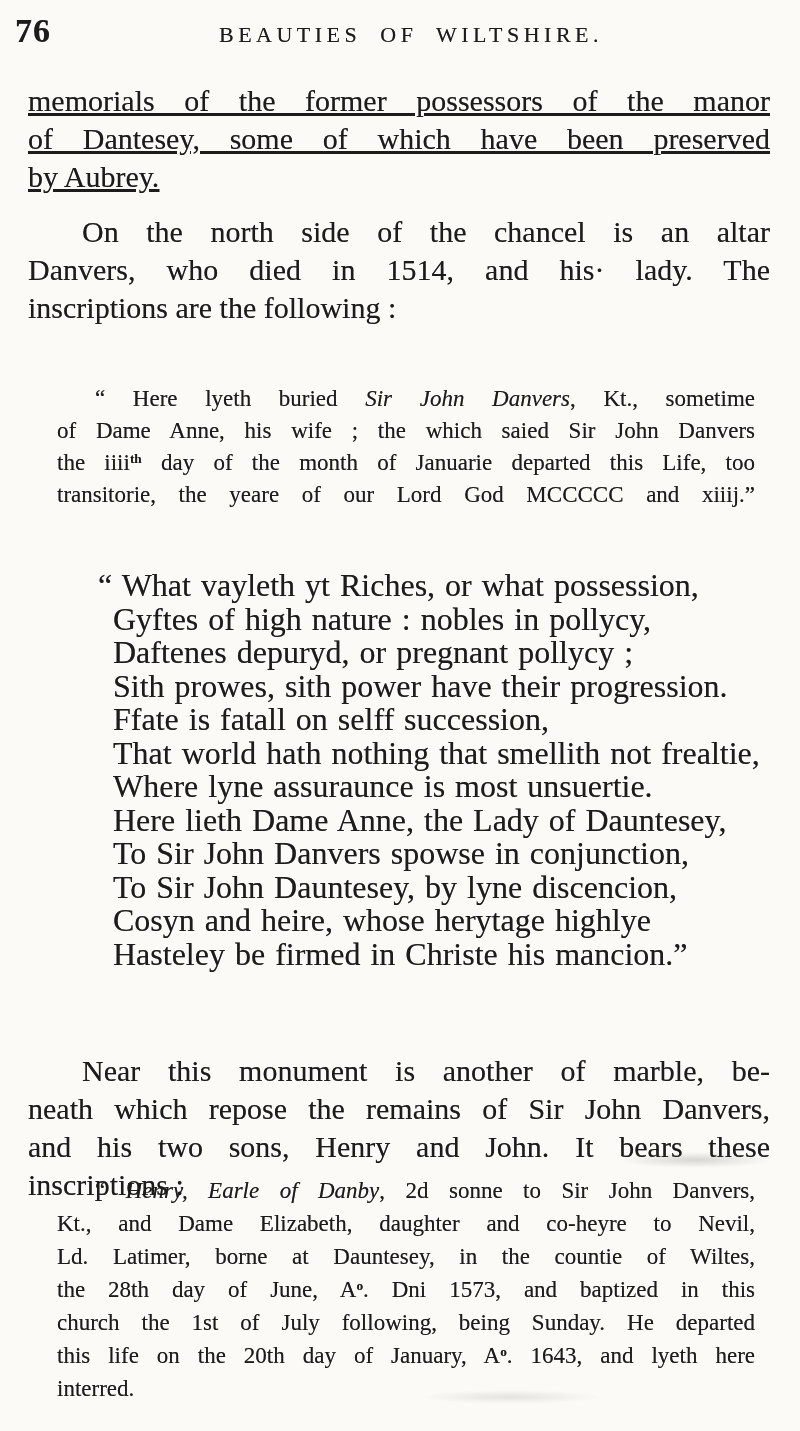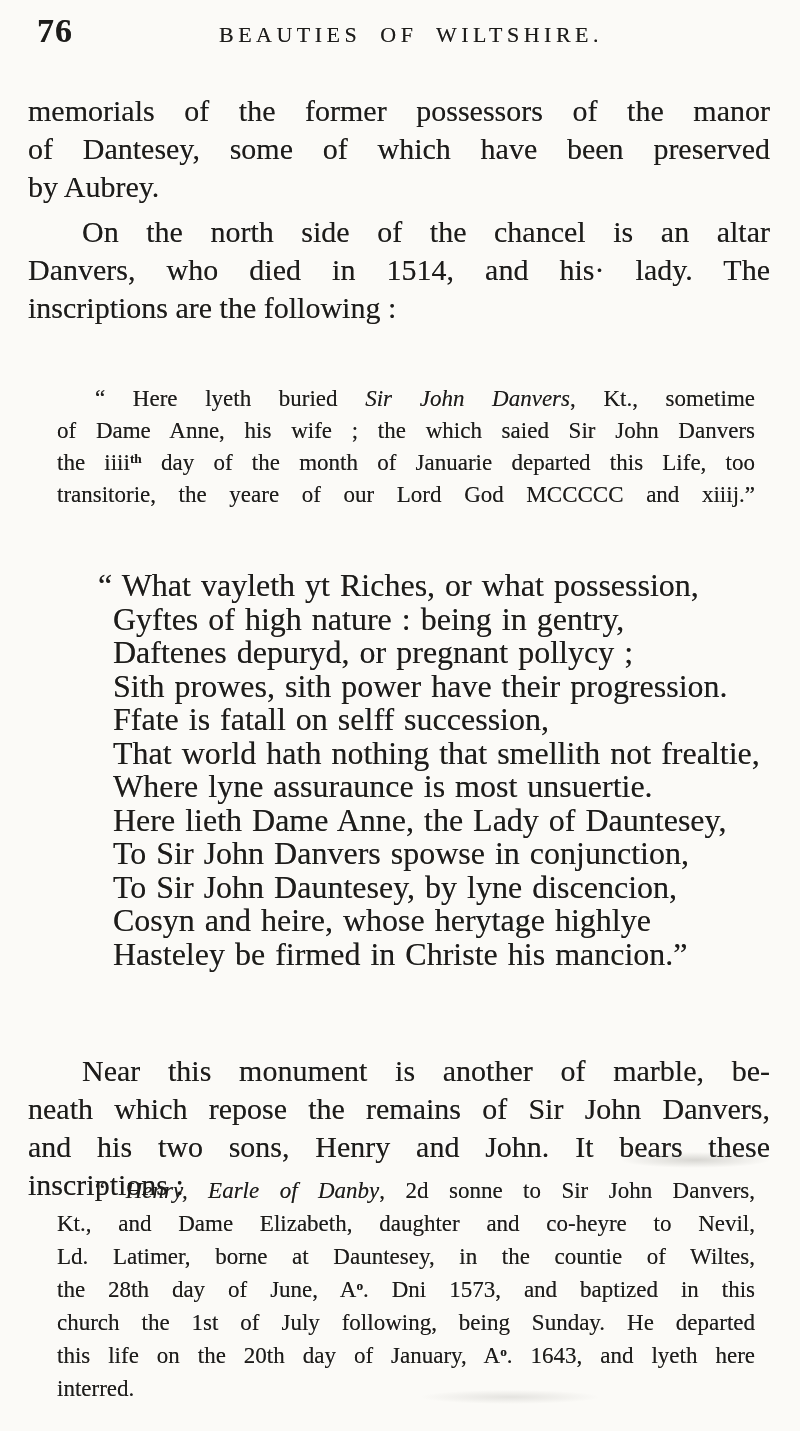--- a/index.html
+++ b/index.html
@@ -9,21 +9,21 @@
     position:relative;
     overflow:hidden;
     font-family:"Liberation Serif", serif;
     color:#1d1c1a;
   }
   .page{position:absolute;inset:0;}
   
   .page{text-shadow:0 0 .5px rgba(20,20,20,.55);}
 
   .pageno{
-    position:absolute;left:37px;top:14px;
+    position:absolute;left:15px;top:14px;
     font-size:34px;font-weight:700;line-height:1;
     letter-spacing:1px;
   }
   .running{
     position:absolute;left:0;top:24px;width:800px;
     text-align:center;padding-left:22px;box-sizing:border-box;
     font-size:22px;letter-spacing:4.5px;word-spacing:9px;
     line-height:1;
   }
 
@@ -35,21 +35,21 @@
   .jline{text-align:justify;text-align-last:justify;}
   .jline.left{text-align:left;text-align-last:left;}
   .indent{text-indent:54px;}
   .insc-indent{text-indent:38px;}
   .pline{text-align:left;white-space:nowrap;}
   .pline.first{margin-left:-15px;}
 
   .it{font-style:italic;}
   .sup{font-size:.58em;vertical-align:.5em;font-weight:600;line-height:0;}
 
-  #p1{top:92px;}
+  #p1{top:82px;text-decoration:underline;}
   #p2{top:213px;}
   #insc1{top:383px;}
   #poem{top:569px;}
   #p3{top:1052px;}
   #insc2{top:1174px;line-height:33px;}
 
   .smudge{position:absolute;pointer-events:none;}
   .smudge.s1{left:620px;top:1152px;width:150px;height:16px;
     background:radial-gradient(closest-side,rgba(90,88,80,.22),rgba(90,88,80,0));}
   .smudge.s2{left:420px;top:1390px;width:180px;height:14px;
@@ -77,21 +77,21 @@
 
   <section class="block insc" id="insc1">
     <div class="jline insc-indent"><span>“ Here lyeth buried </span><span class="it">Sir John Danvers</span><span>, Kt., sometime</span></div>
     <div class="jline">of Dame Anne, his wife ; the which saied Sir John Danvers</div>
     <div class="jline"><span>the iiii</span><sup class="sup">th</sup><span> day of the month of Januarie departed this Life, too</span></div>
     <div class="jline">transitorie, the yeare of our Lord God MCCCCC and xiiij.”</div>
   </section>
 
   <section class="block poem" id="poem">
     <div class="pline first">“ What vayleth yt Riches, or what possession,</div>
-    <div class="pline">Gyftes of high nature :  being in gentry,</div>
+    <div class="pline">Gyftes of high nature :  nobles in pollycy,</div>
     <div class="pline">Daftenes depuryd, or pregnant pollycy ;</div>
     <div class="pline">Sith prowes, sith power have their progression.</div>
     <div class="pline">Ffate is fatall on selff succession,</div>
     <div class="pline">That world hath nothing that smellith not frealtie,</div>
     <div class="pline">Where lyne assuraunce is most unsuertie.</div>
     <div class="pline">Here lieth Dame Anne, the Lady of Dauntesey,</div>
     <div class="pline">To Sir John Danvers spowse in conjunction,</div>
     <div class="pline">To Sir John Dauntesey, by lyne discencion,</div>
     <div class="pline">Cosyn and heire, whose herytage highlye</div>
     <div class="pline">Hasteley be firmed in Christe his mancion.”</div>

